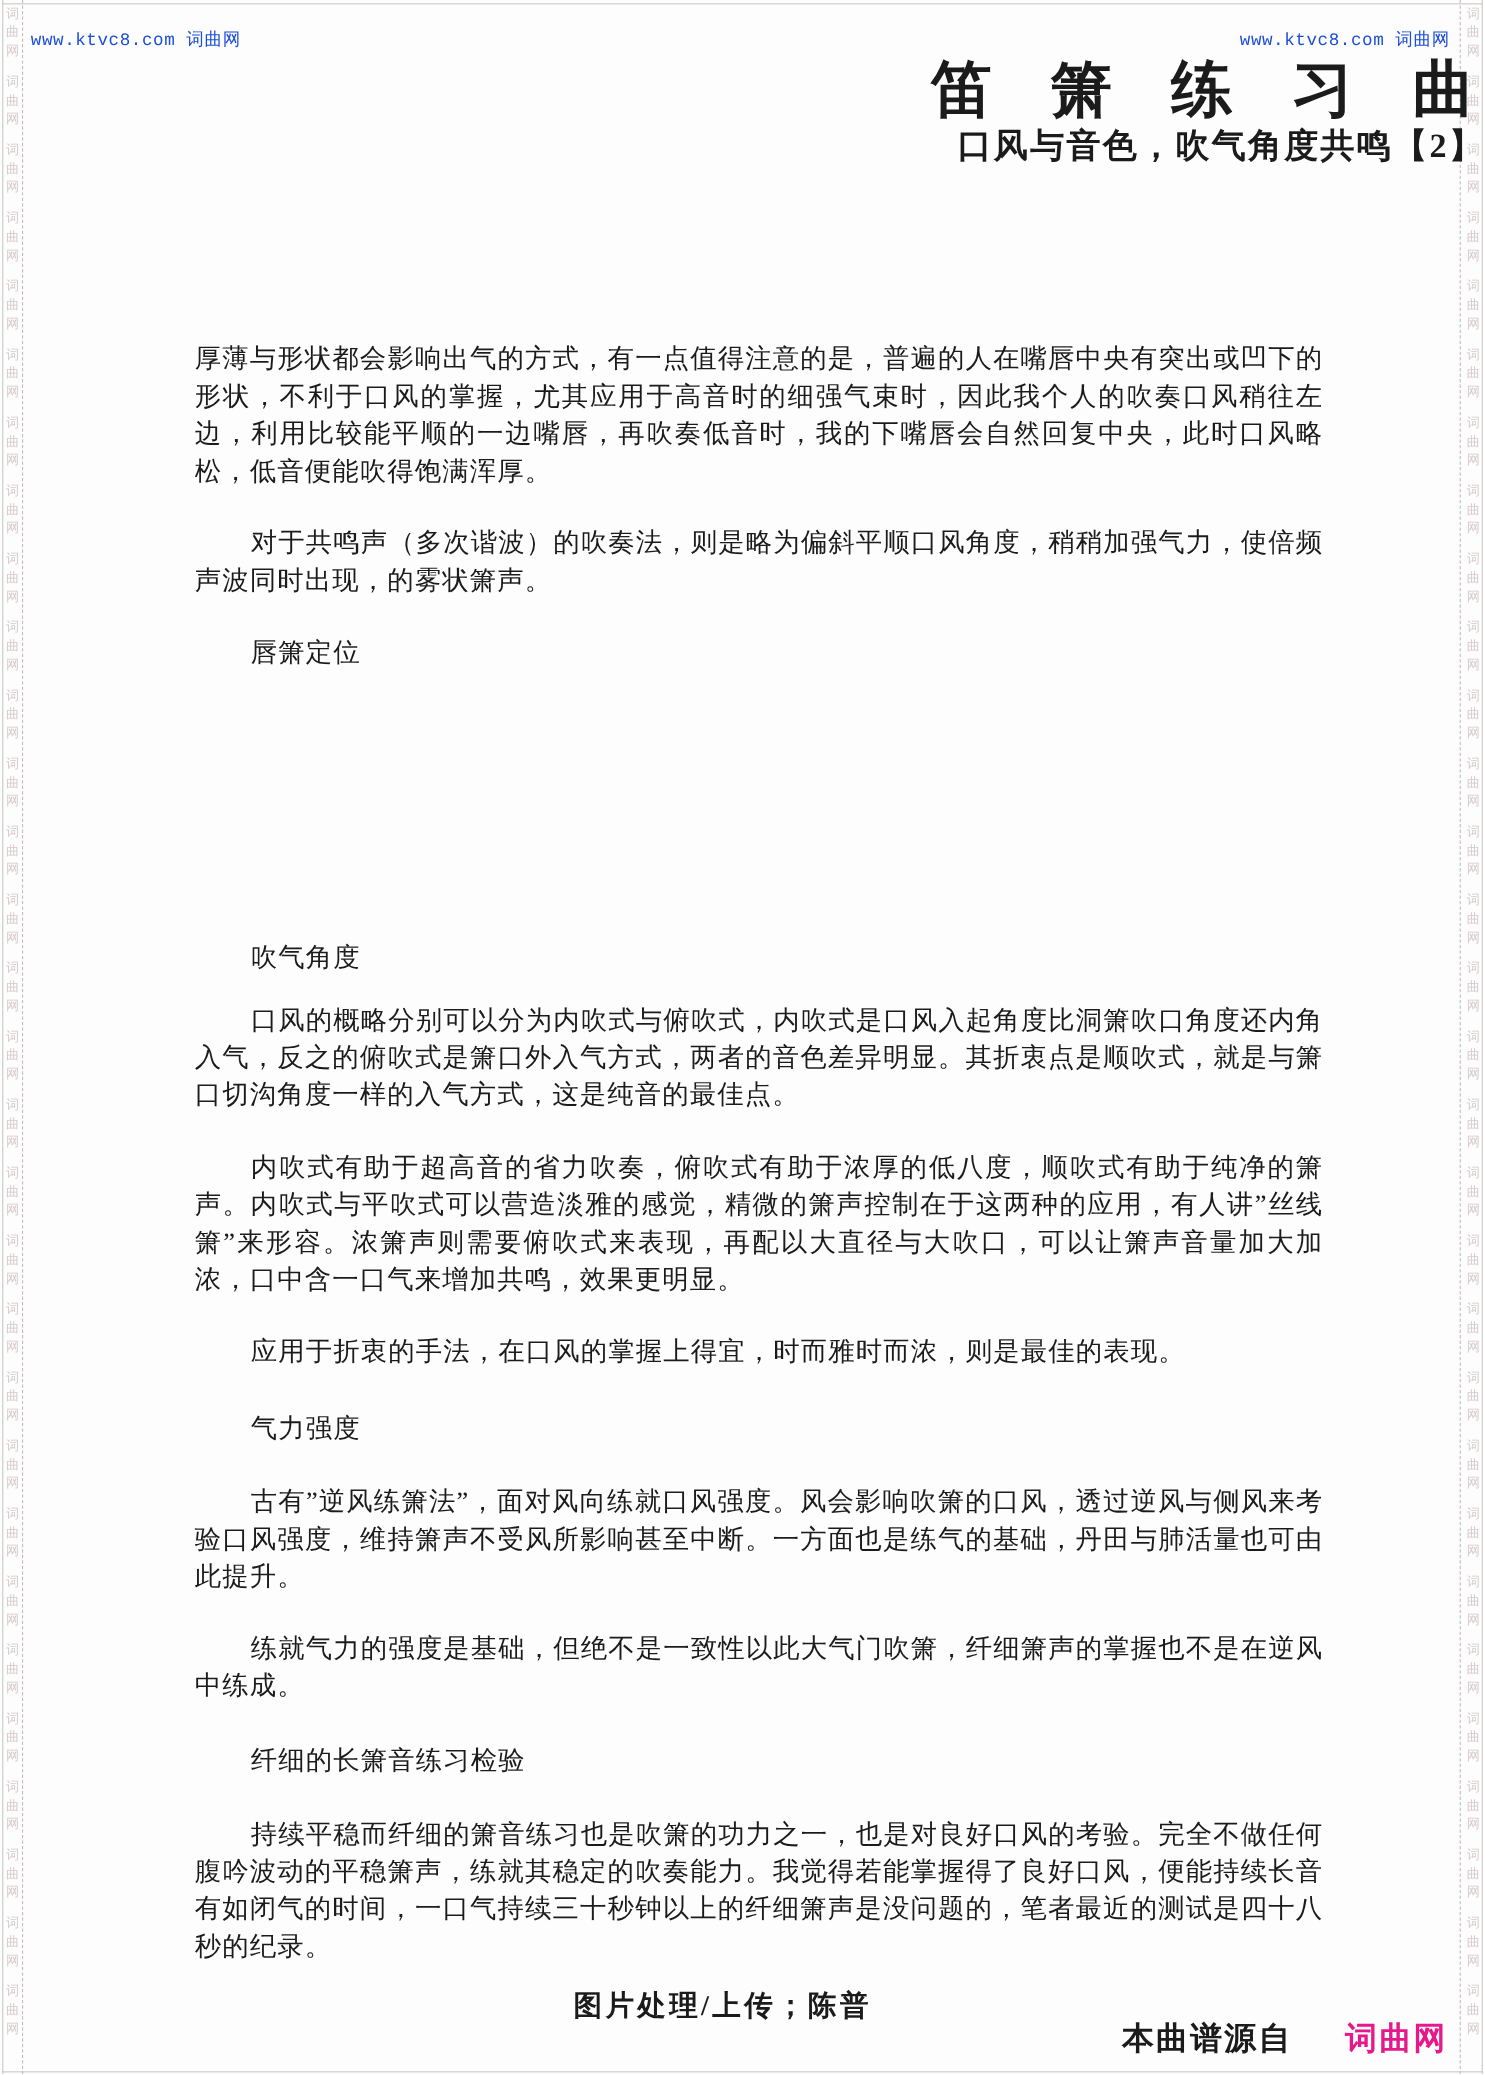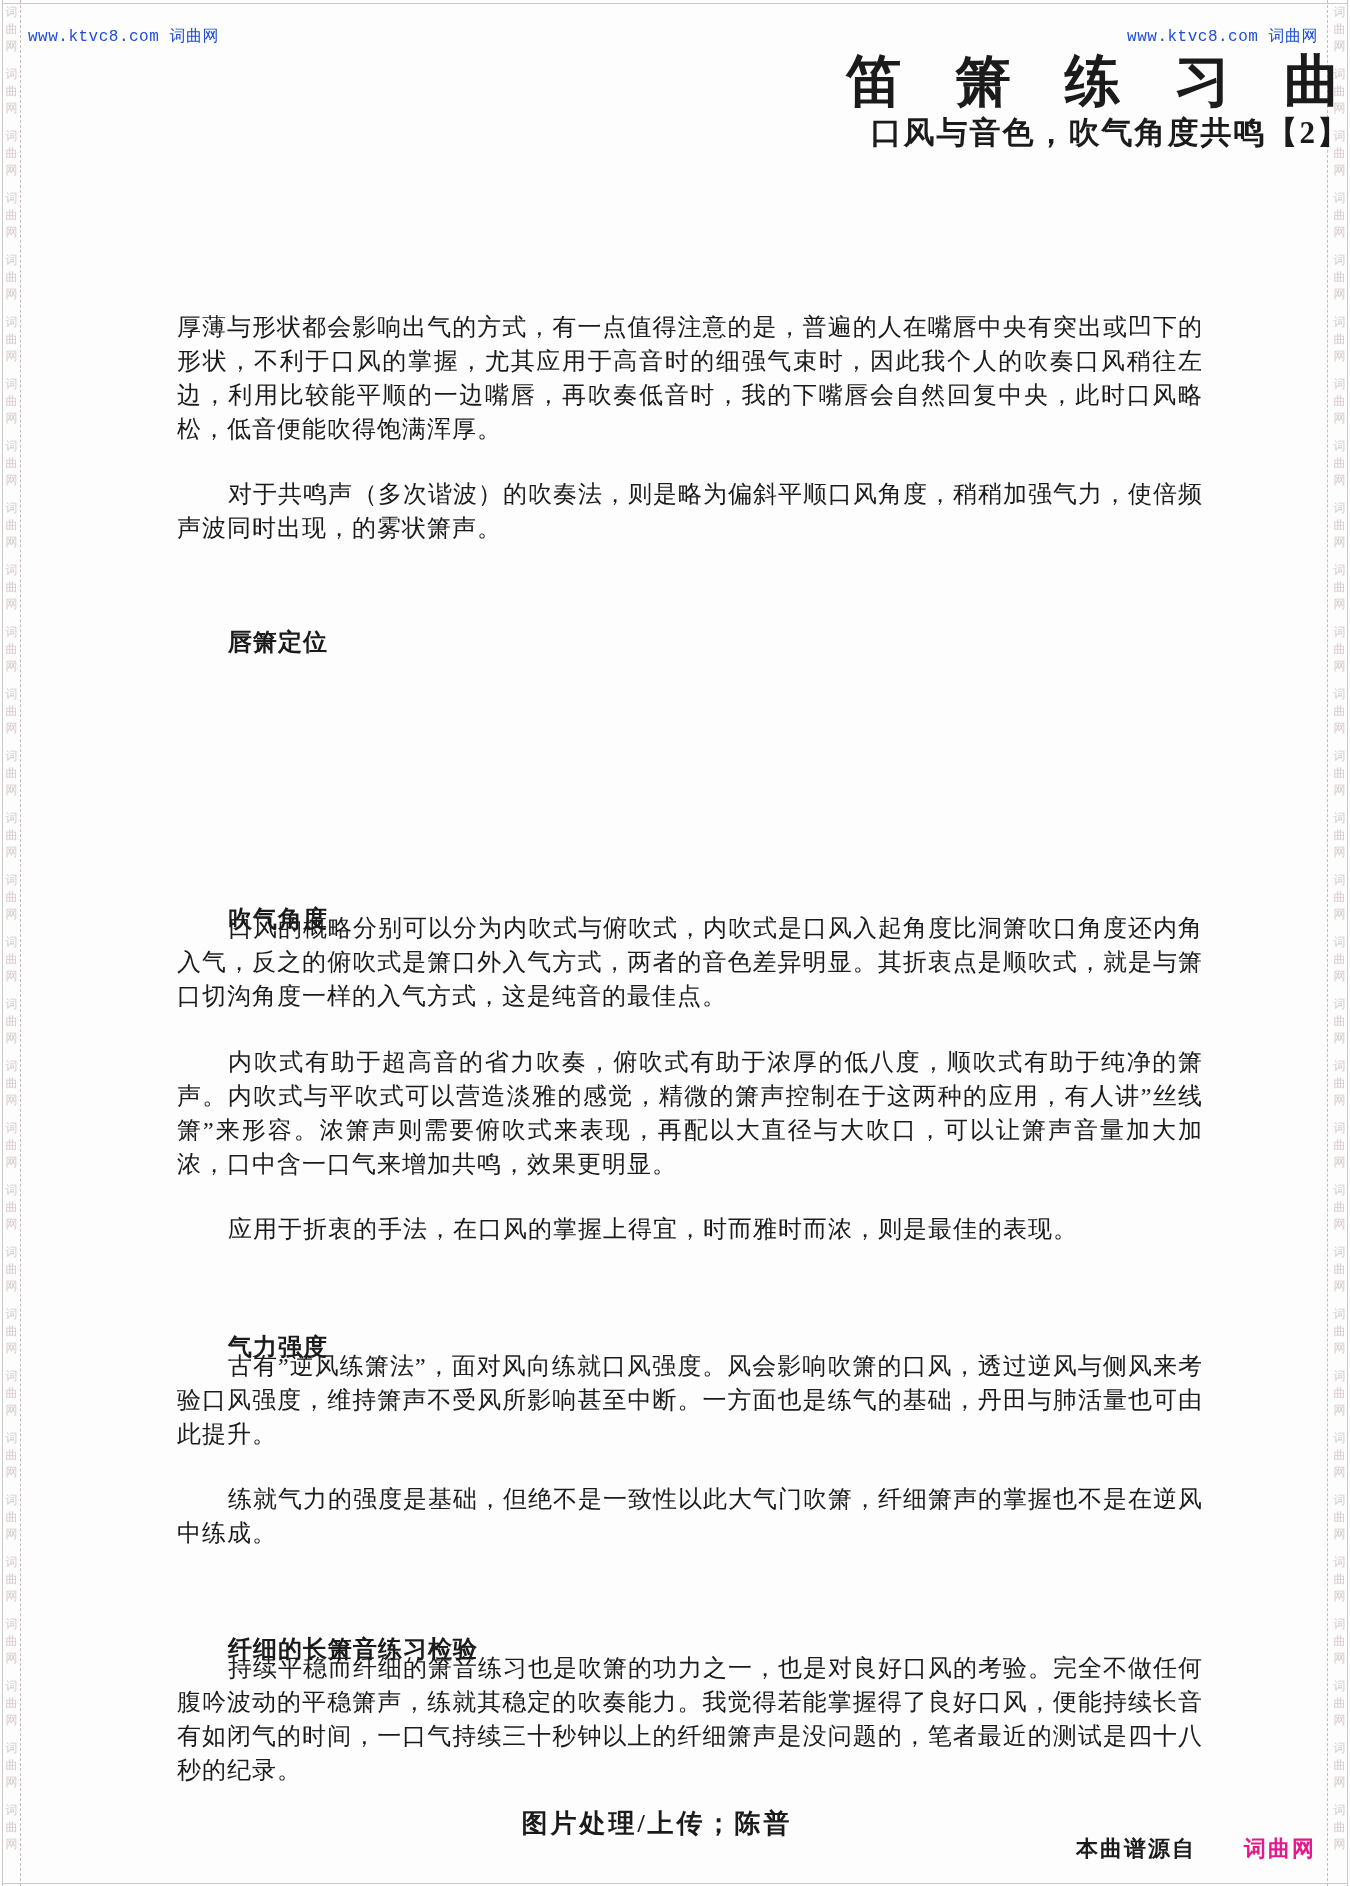--- a/index.html
+++ b/index.html
@@ -46,31 +46,31 @@
     position:absolute; left:0; right:0; top:112px; margin:0;
     text-align:right; font-size:31px; font-weight:bold; letter-spacing:2px;
   }
   
   .blk {
     position:absolute; left:177px; width:1026px;
     font-size:24px; line-height:34px; letter-spacing:1px;
   }
   .p { text-align:justify; text-indent:51px; }
   .p.noindent { text-indent:0; }
-  .h { font-weight:bold; left:228px; width:975px;margin-top:48px; }
+  .h { font-weight:normal; left:228px; width:975px; }
   
   .credit {
     position:absolute; left:0; width:1314px; top:1806px;
     text-align:center; font-size:26px; font-weight:bold; letter-spacing:3px;
   }
   .source {
     position:absolute; top:1834px; right:34px;
     display:flex; gap:48px; align-items:baseline;
     font-family:"Liberation Sans","DejaVu Sans",sans-serif;
-    font-size:22px; font-weight:bold; letter-spacing:2px;
+    font-size:29px; font-weight:bold; letter-spacing:2px;
   }
   .source-site { color:#e5198b; }
 </style>
 </head>
 <body>
 
 <div class="page">
 
   <div class="frame frame-top"></div>
   <div class="frame frame-bottom"></div>

